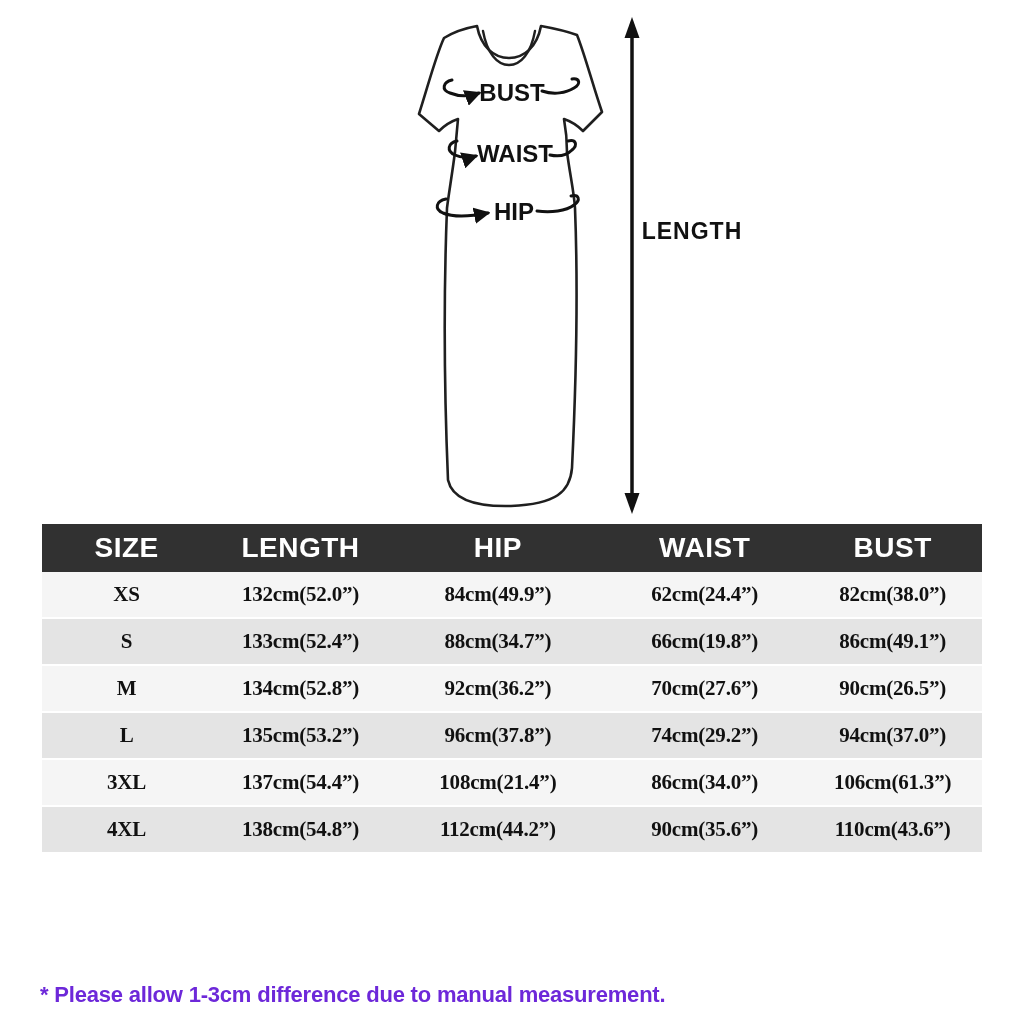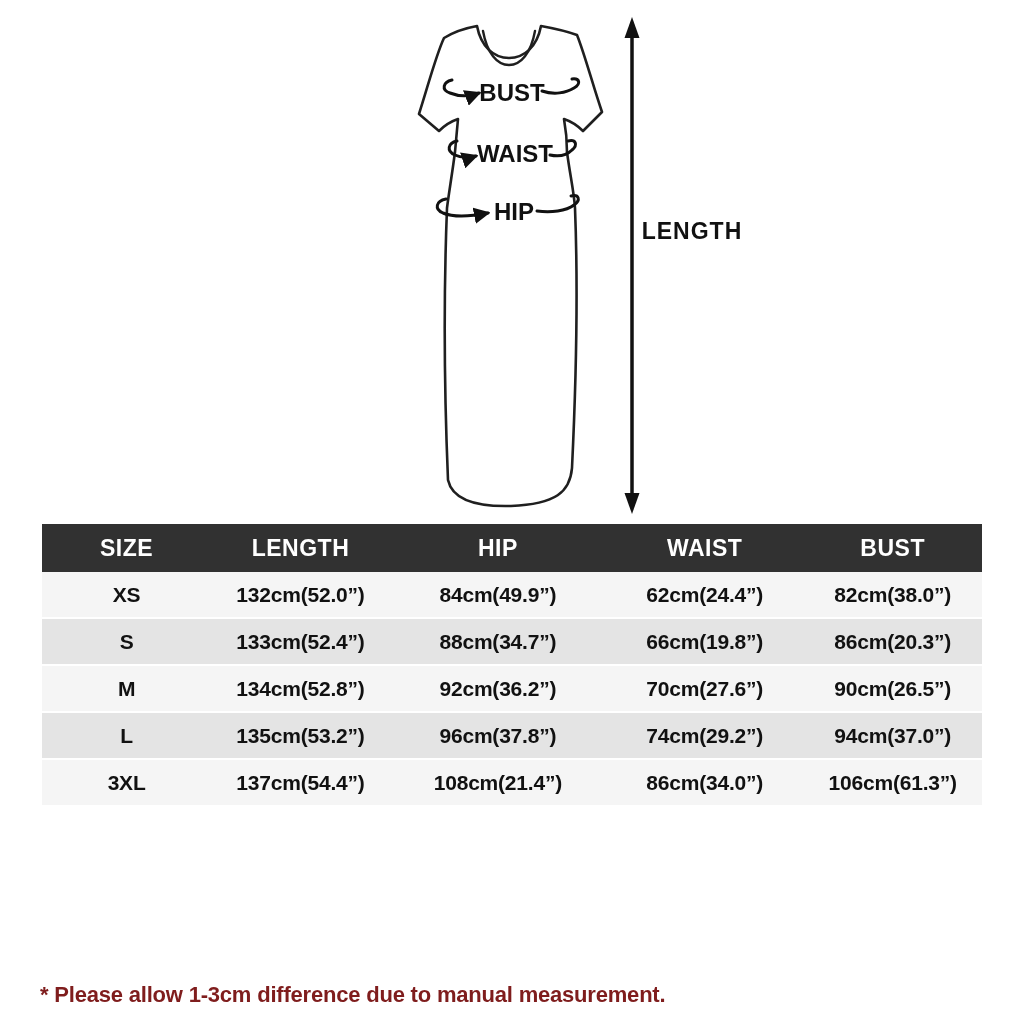--- a/index.html
+++ b/index.html
@@ -12,34 +12,34 @@
   .diagram{
     position:absolute;top:0;left:0;width:1024px;height:520px;
   }
   .diagram svg{display:block;}
   .size-table{
     position:absolute;left:42px;top:524px;width:940px;
     border-collapse:collapse;table-layout:fixed;
   }
   .size-table th{
     background:#313131;color:#ffffff;
-    height:48px;font-size:23px;font-weight:bold;letter-spacing:.5px;
+    height:48px;font-size:28px;font-weight:bold;letter-spacing:.5px;
     text-align:center;vertical-align:middle;padding:0;
   }
   .size-table td{
     height:45px;font-size:21px;font-weight:bold;color:#111111;
     text-align:center;vertical-align:middle;padding:0;
     letter-spacing:-0.2px;
   }
-  .size-table tbody tr{border-bottom:2px solid #ffffff;}
+  .size-table tbody tr{border-bottom:2px solid #ffffff;font-family:Liberation Serif, serif;}
   .size-table tbody tr:nth-child(odd) td{background:#f5f5f5;}
   .size-table tbody tr:nth-child(even) td{background:#e4e4e4;}
   .footnote{
     position:absolute;left:40px;top:982px;margin:0;
-    font-size:22px;font-weight:bold;color:#7f1d1d;letter-spacing:-0.2px;
+    font-size:22px;font-weight:bold;color:#6d28d9;letter-spacing:-0.2px;
   }
 </style>
 </head>
 <body>
 
 <div class="diagram">
   <svg width="1024" height="520" viewBox="0 0 1024 520" xmlns="http://www.w3.org/2000/svg">
     <defs>
       <marker id="arr" viewBox="0 0 10 10" refX="8.5" refY="5" markerWidth="5.5" markerHeight="5.5" orient="auto">
         <path d="M0,0 L10,5 L0,10 z" fill="#111111"></path>
@@ -119,21 +119,21 @@
       <td>132cm(52.0”)</td>
       <td>84cm(49.9”)</td>
       <td>62cm(24.4”)</td>
       <td>82cm(38.0”)</td>
     </tr>
     <tr>
       <td>S</td>
       <td>133cm(52.4”)</td>
       <td>88cm(34.7”)</td>
       <td>66cm(19.8”)</td>
-      <td>86cm(20.3”)</td>
+      <td>86cm(49.1”)</td>
     </tr>
     <tr>
       <td>M</td>
       <td>134cm(52.8”)</td>
       <td>92cm(36.2”)</td>
       <td>70cm(27.6”)</td>
       <td>90cm(26.5”)</td>
     </tr>
     <tr>
       <td>L</td>
@@ -142,16 +142,23 @@
       <td>74cm(29.2”)</td>
       <td>94cm(37.0”)</td>
     </tr>
     <tr>
       <td>3XL</td>
       <td>137cm(54.4”)</td>
       <td>108cm(21.4”)</td>
       <td>86cm(34.0”)</td>
       <td>106cm(61.3”)</td>
     </tr>
+    <tr>
+      <td>4XL</td>
+      <td>138cm(54.8”)</td>
+      <td>112cm(44.2”)</td>
+      <td>90cm(35.6”)</td>
+      <td>110cm(43.6”)</td>
+    </tr>
   </tbody>
 </table>
 
 <p class="footnote">* Please allow 1-3cm difference due to manual measurement.</p>
 
 </body></html>

